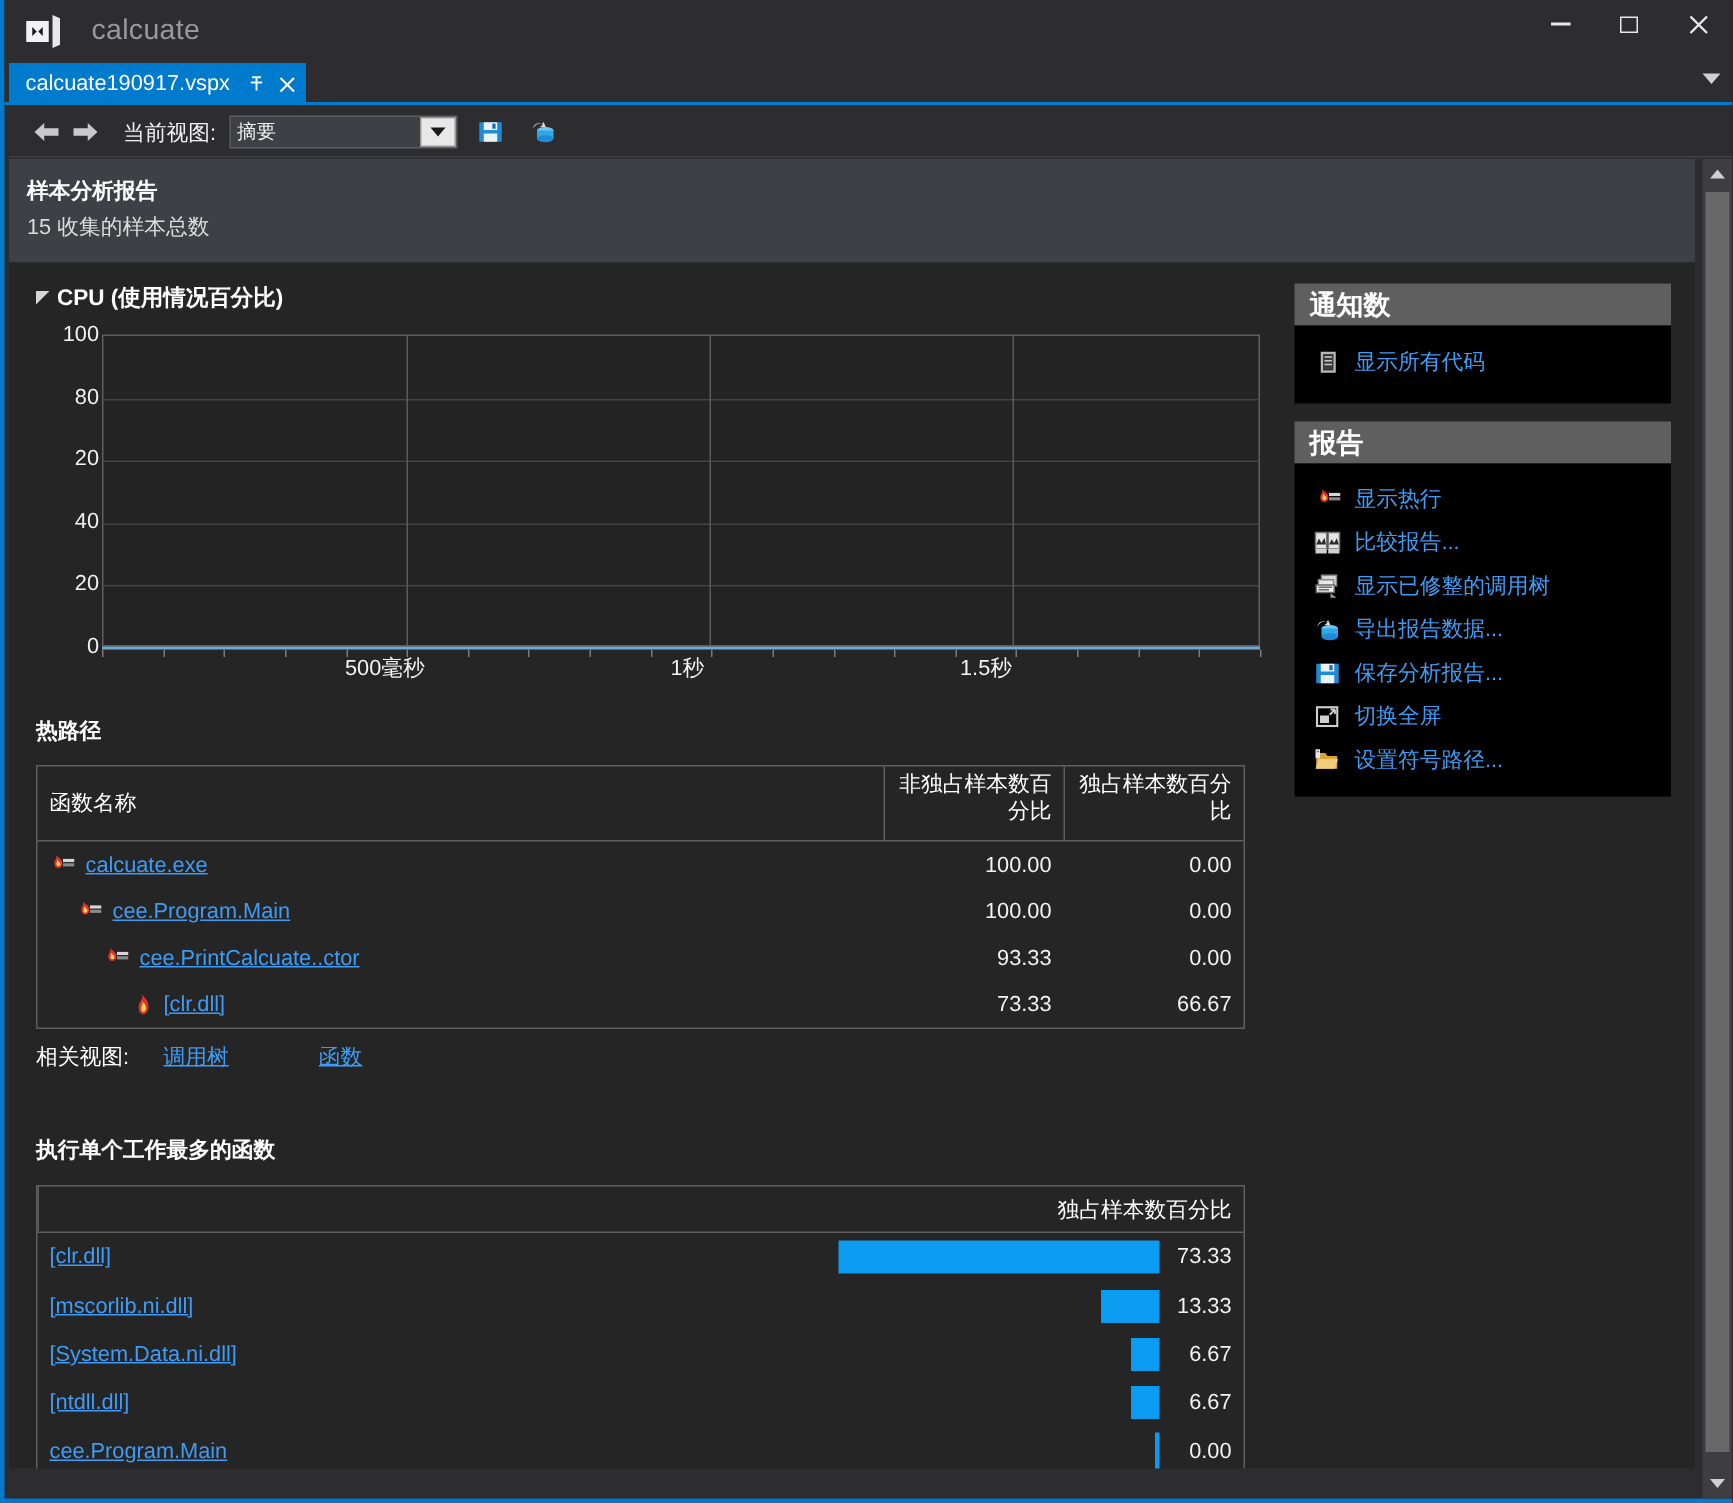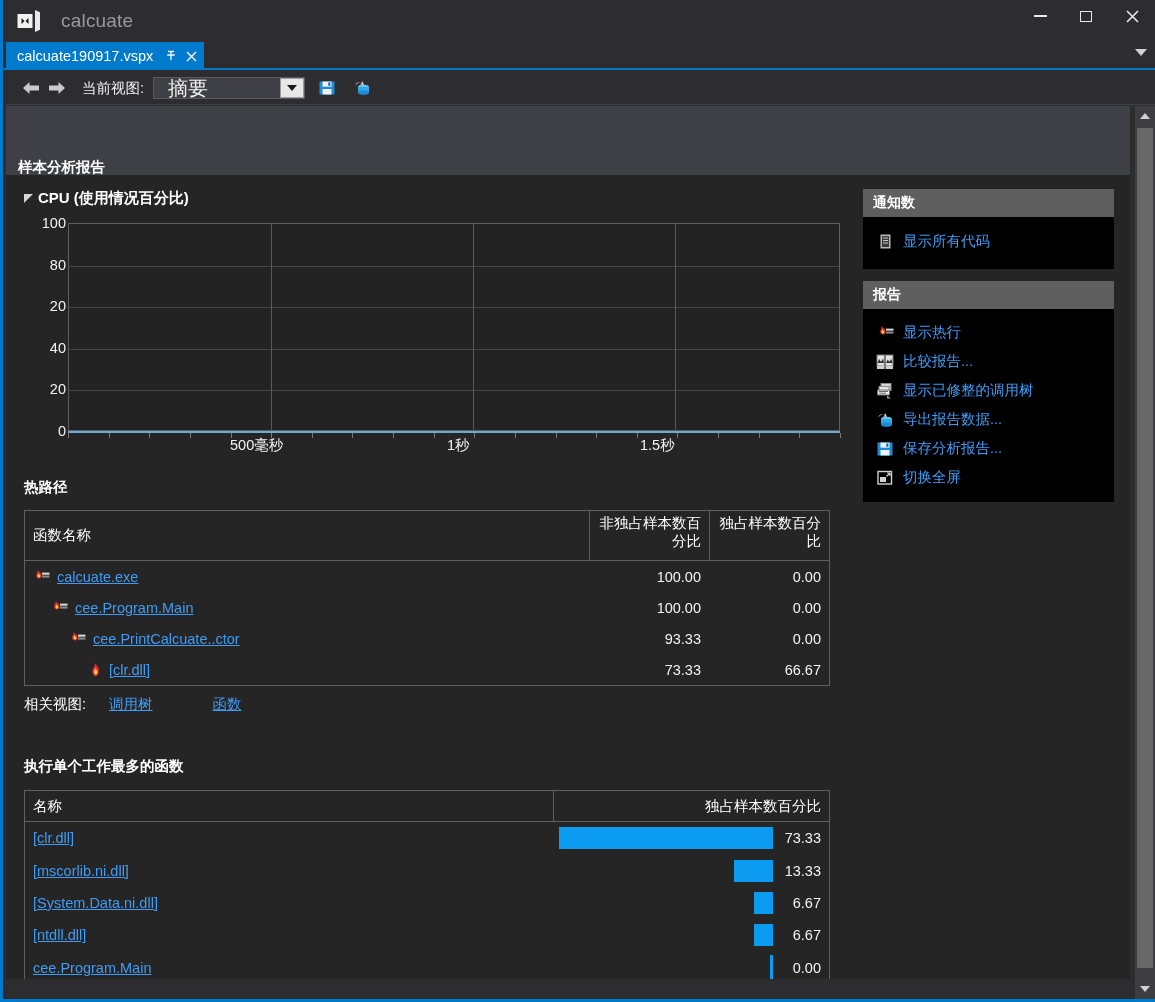--- a/index.html
+++ b/index.html
@@ -86,21 +86,21 @@
   .tb-arrow { width: 26px; height: 26px; display: flex; align-items: center; justify-content: center; }
   #tb-label { margin-left: 12px; color: #f0f0f0; font-size: 14.5px; }
   #tb-select {
     position: relative;
     margin-left: 9px;
     width: 152px; height: 22px;
     background: #3f3f46;
     border: 1px solid #5a5a5f;
     display: flex; align-items: center;
   }
-  #tb-select-value { color: #f0f0f0; font-size: 20px; padding-left: 14px; }
+  #tb-select-value { color: #f0f0f0; font-size: 13px; padding-left: 4px; }
   #tb-select-btn {
     position: absolute; right: 0; top: 0;
     width: 24px; height: 20px;
     background: #e8e8e8;
     border: 1px solid #9a9a9a;
     display: flex; align-items: center; justify-content: center;
   }
   #tb-select-btn .chev {
     width: 0; height: 0;
     border-left: 5px solid transparent;
@@ -109,21 +109,21 @@
   }
   .tb-icon-btn { width: 26px; height: 26px; margin-left: 9px; display: flex; align-items: center; justify-content: center; }
 
   
   #report-header {
     position: absolute; left: 3px; top: 106px;
     width: 1124px; height: 69px;
     background: #3f3f46;
     padding: 12px 0 0 12px;
   }
-  #report-title { color: #ffffff; font-size: 14.5px; font-weight: bold; margin-top: 40px; }
+  #report-title { color: #ffffff; font-size: 14.5px; font-weight: bold; }
   #report-sub { color: #dcdcdc; font-size: 14.5px; margin-top: 5px; }
 
   
   #content {
     position: absolute; left: 3px; top: 175px;
     width: 1124px; height: 804px;
     background: #252526;
     overflow: hidden;
   }
 
@@ -236,21 +236,21 @@
   }
 
   
   #sidebar { position: absolute; left: 857px; top: 14px; width: 251px; }
   .panel { background: #252526; margin-bottom: 12px; }
   .panel-head {
     background: #5f5f5f;
     height: 28px;
     display: flex; align-items: center;
     padding-left: 10px;
-    color: #ffffff; font-size: 14px; font-weight: bold;
+    color: #ffffff; font-size: 18px; font-weight: bold;
   }
   .panel-body { padding: 9px 0 10px 0; background: #000000; }
   .panel-item {
     display: flex; align-items: center;
     height: 29px; padding-left: 13px;
   }
   .panel-item .pi-icon {
     width: 18px; height: 18px; flex: none;
     display: flex; align-items: center; justify-content: center;
     margin-right: 9px;
@@ -503,21 +503,20 @@
     <div id="related">
       <span id="related-label">相关视图:</span>
       <a class="related-link" href="#">调用树</a>
       <a class="related-link second" href="#">函数</a>
     </div>
 
     <div id="topfn-section">
       <div class="section-title">执行单个工作最多的函数</div>
       <div id="topfn-table">
         <div id="tf-header">
-          <div class="tf-h name">名称</div>
           <div class="tf-h val">独占样本数百分比</div>
         </div>
         <div id="tf-body">
             <div class="tf-row">
               <div class="tf-name"><a class="tf-link" href="#">[clr.dll]</a></div>
               <div class="tf-barcell">
                 <div class="tf-bar" style="width:214px"></div>
                 <span class="tf-val">73.33</span>
               </div>
             </div>
@@ -635,20 +634,31 @@
             <div class="panel-item">
               <span class="pi-icon">
                 <svg width="18" height="18" viewBox="0 0 18 18">
                   <rect x="2" y="2.5" width="13.5" height="12.5" fill="none" stroke="#d0d0d0" stroke-width="1.4"></rect>
                   <rect x="4" y="8" width="6" height="5" fill="#d0d0d0"></rect>
                   <path d="M14 4 L14 7 M14 4 L11 4 M14 4 L10.5 7.5" stroke="#d0d0d0" stroke-width="1.2" fill="none"></path>
                 </svg>
               </span>
               <span class="pi-label">切换全屏</span>
             </div>
+            <div class="panel-item">
+              <span class="pi-icon">
+                <svg width="18" height="18" viewBox="0 0 18 18">
+                  <path d="M1.5 4 h6 l1.5 2 h6.5 v8.5 h-14 Z" fill="#d8a53c"></path>
+                  <path d="M3 8 h13 l-2 6.5 h-13 Z" fill="#f0cd7a"></path>
+                  <rect x="1" y="1.5" width="3" height="6" fill="#e8e8e8"></rect>
+                  <rect x="1.8" y="2.5" width="1.5" height="1" fill="#777"></rect>
+                </svg>
+              </span>
+              <span class="pi-label">设置符号路径...</span>
+            </div>
           </div>
         </div>
       </div>
   </div>
 
   <div id="vscroll">
     <div id="vs-up">
         <i class="sb-chev up"></i>
       </div>
     <div id="vs-thumb"></div>

